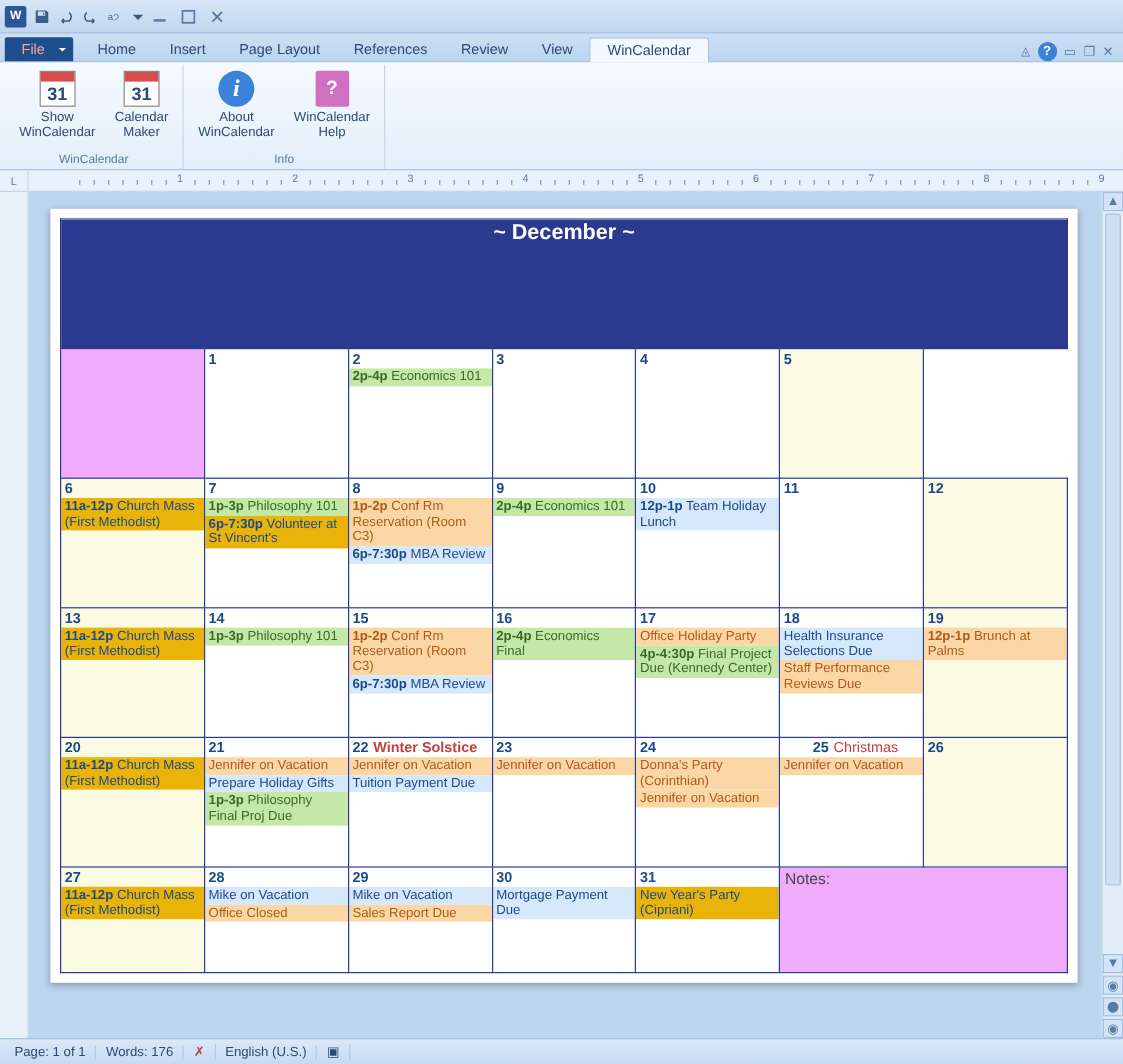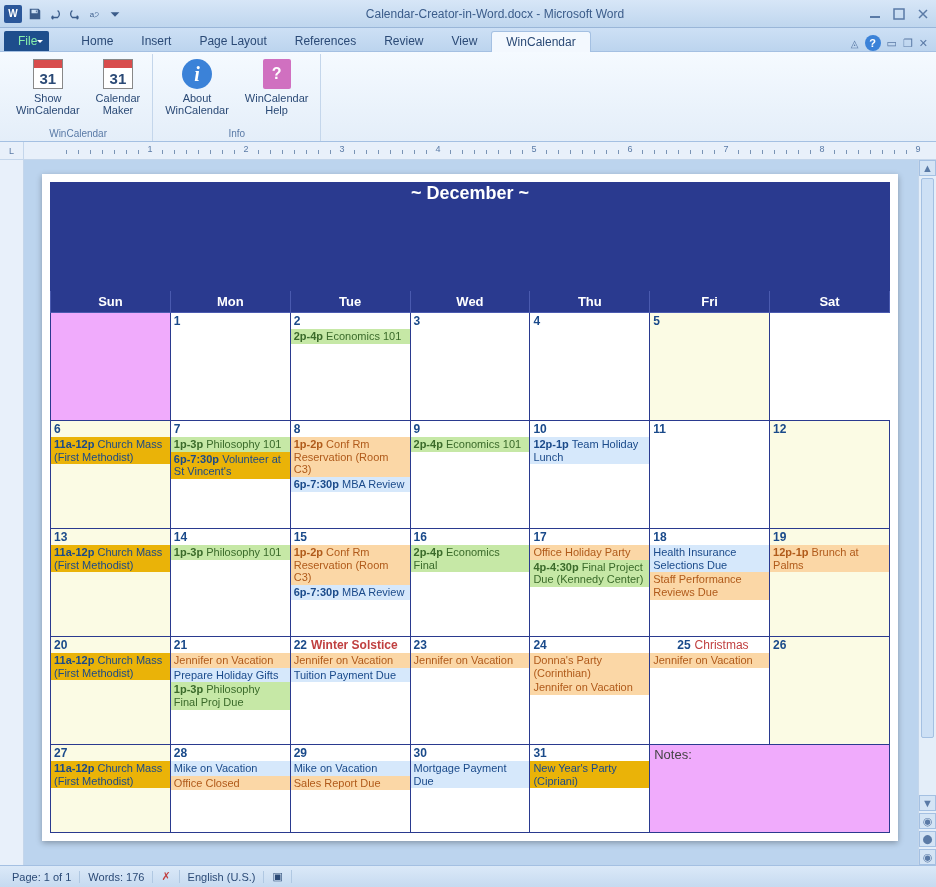--- a/index.html
+++ b/index.html
@@ -10,21 +10,21 @@
 .word-icon { width:18px; height:18px; background:#2b579a; border-radius:2px; display:flex; align-items:center; justify-content:center; color:#fff; font-weight:bold; font-size:10px; margin-right:4px; }
 .qat { display:flex; gap:2px; align-items:center; }
 .qat-btn { width:18px; height:18px; display:flex; align-items:center; justify-content:center; color:#3b5c8a; cursor:pointer; }
 .qat-btn svg { width:14px; height:14px; }
 .title-text { flex:1; text-align:center; color:#3b5c8a; font-size:12px; }
 .win-controls { display:flex; gap:6px; }
 .win-ctl { width:18px; height:16px; color:#5a7aa6; cursor:pointer; display:flex; align-items:center; justify-content:center; }
 
 
 .tabs-row { height:24px; background:linear-gradient(#cde0f5,#bcd4ee); display:flex; align-items:flex-end; padding-left:4px; border-bottom:1px solid #a4c0e2; }
-.file-tab { background:#1e4e8c; color:#86efac; padding:3px 12px 3px 14px; font-size:12px; position:relative; margin-right:18px; border-radius:2px 2px 0 0; }
+.file-tab { background:#1e4e8c; color:#fca5a5; padding:3px 24px 3px 14px; font-size:12px; position:relative; margin-right:6px; border-radius:2px 2px 0 0; }
 .file-tab::after { content:""; position:absolute; right:6px; top:9px; border:3px solid transparent; border-top-color:#fff; }
 .tab { padding:3px 14px; color:#2b4a76; font-size:12px; cursor:pointer; }
 .tab.active { background:#f3f8fe; border:1px solid #a4c0e2; border-bottom:none; border-radius:3px 3px 0 0; position:relative; top:1px; }
 .tabs-right { margin-left:auto; display:flex; gap:6px; padding-right:8px; align-items:center; }
 .help-circle { width:16px; height:16px; background:#3b82d8; border-radius:50%; color:#fff; display:flex; align-items:center; justify-content:center; font-size:11px; font-weight:bold; }
 
 
 .ribbon { height:90px; background:linear-gradient(#f5faff,#e4eef9); border-bottom:1px solid #a4c0e2; display:flex; padding:2px 4px 0; }
 .rgroup { display:flex; flex-direction:column; border-right:1px solid #c4d6eb; padding:0 6px; }
 .rgroup-body { flex:1; display:flex; gap:4px; align-items:flex-start; padding-top:2px; }
@@ -107,21 +107,20 @@
         <svg viewBox="0 0 16 16">
           <text x="2" y="11" font-size="9" fill="#3b5c8a">a੭</text>
         </svg>
       </div>
     <div class="qat-btn">
         <svg viewBox="0 0 16 16">
           <path fill="#3b5c8a" d="M3 6h10L8 11z"></path>
         </svg>
       </div>
   </div>
-  <div class="title-text">Calendar-Creator-in-Word.docx - Microsoft Word</div>
   <div class="win-controls">
     <div class="win-ctl">
         <svg width="12" height="12" viewBox="0 0 12 12">
           <rect x="1" y="8" width="10" height="2" fill="#5a7aa6"></rect>
         </svg>
       </div>
     <div class="win-ctl">
         <svg width="12" height="12" viewBox="0 0 12 12">
           <rect x="1" y="1" width="10" height="10" fill="none" stroke="#5a7aa6" stroke-width="1.5"></rect>
         </svg>
@@ -281,29 +280,20 @@
 
 <div class="doc-wrap">
   <div class="ruler-v"></div>
   <div class="doc-scroll">
     <div class="page">
       <table class="cal" id="cal-table">
           <tbody>
             <tr>
               <td class="cal-title" colspan="7">~ December ~</td>
             </tr>
-            <tr class="cal-daynames">
-              <th>Sun</th>
-              <th>Mon</th>
-              <th>Tue</th>
-              <th>Wed</th>
-              <th>Thu</th>
-              <th>Fri</th>
-              <th>Sat</th>
-            </tr>
             <tr>
               <td class="blank"></td>
               <td class=" ">
                 <div class="daynum">1</div>
               </td>
               <td class=" ">
                 <div class="daynum">2</div>
                 <div class="ev c-green"><b>2p-4p</b> Economics 101</div>
               </td>
               <td class=" ">

